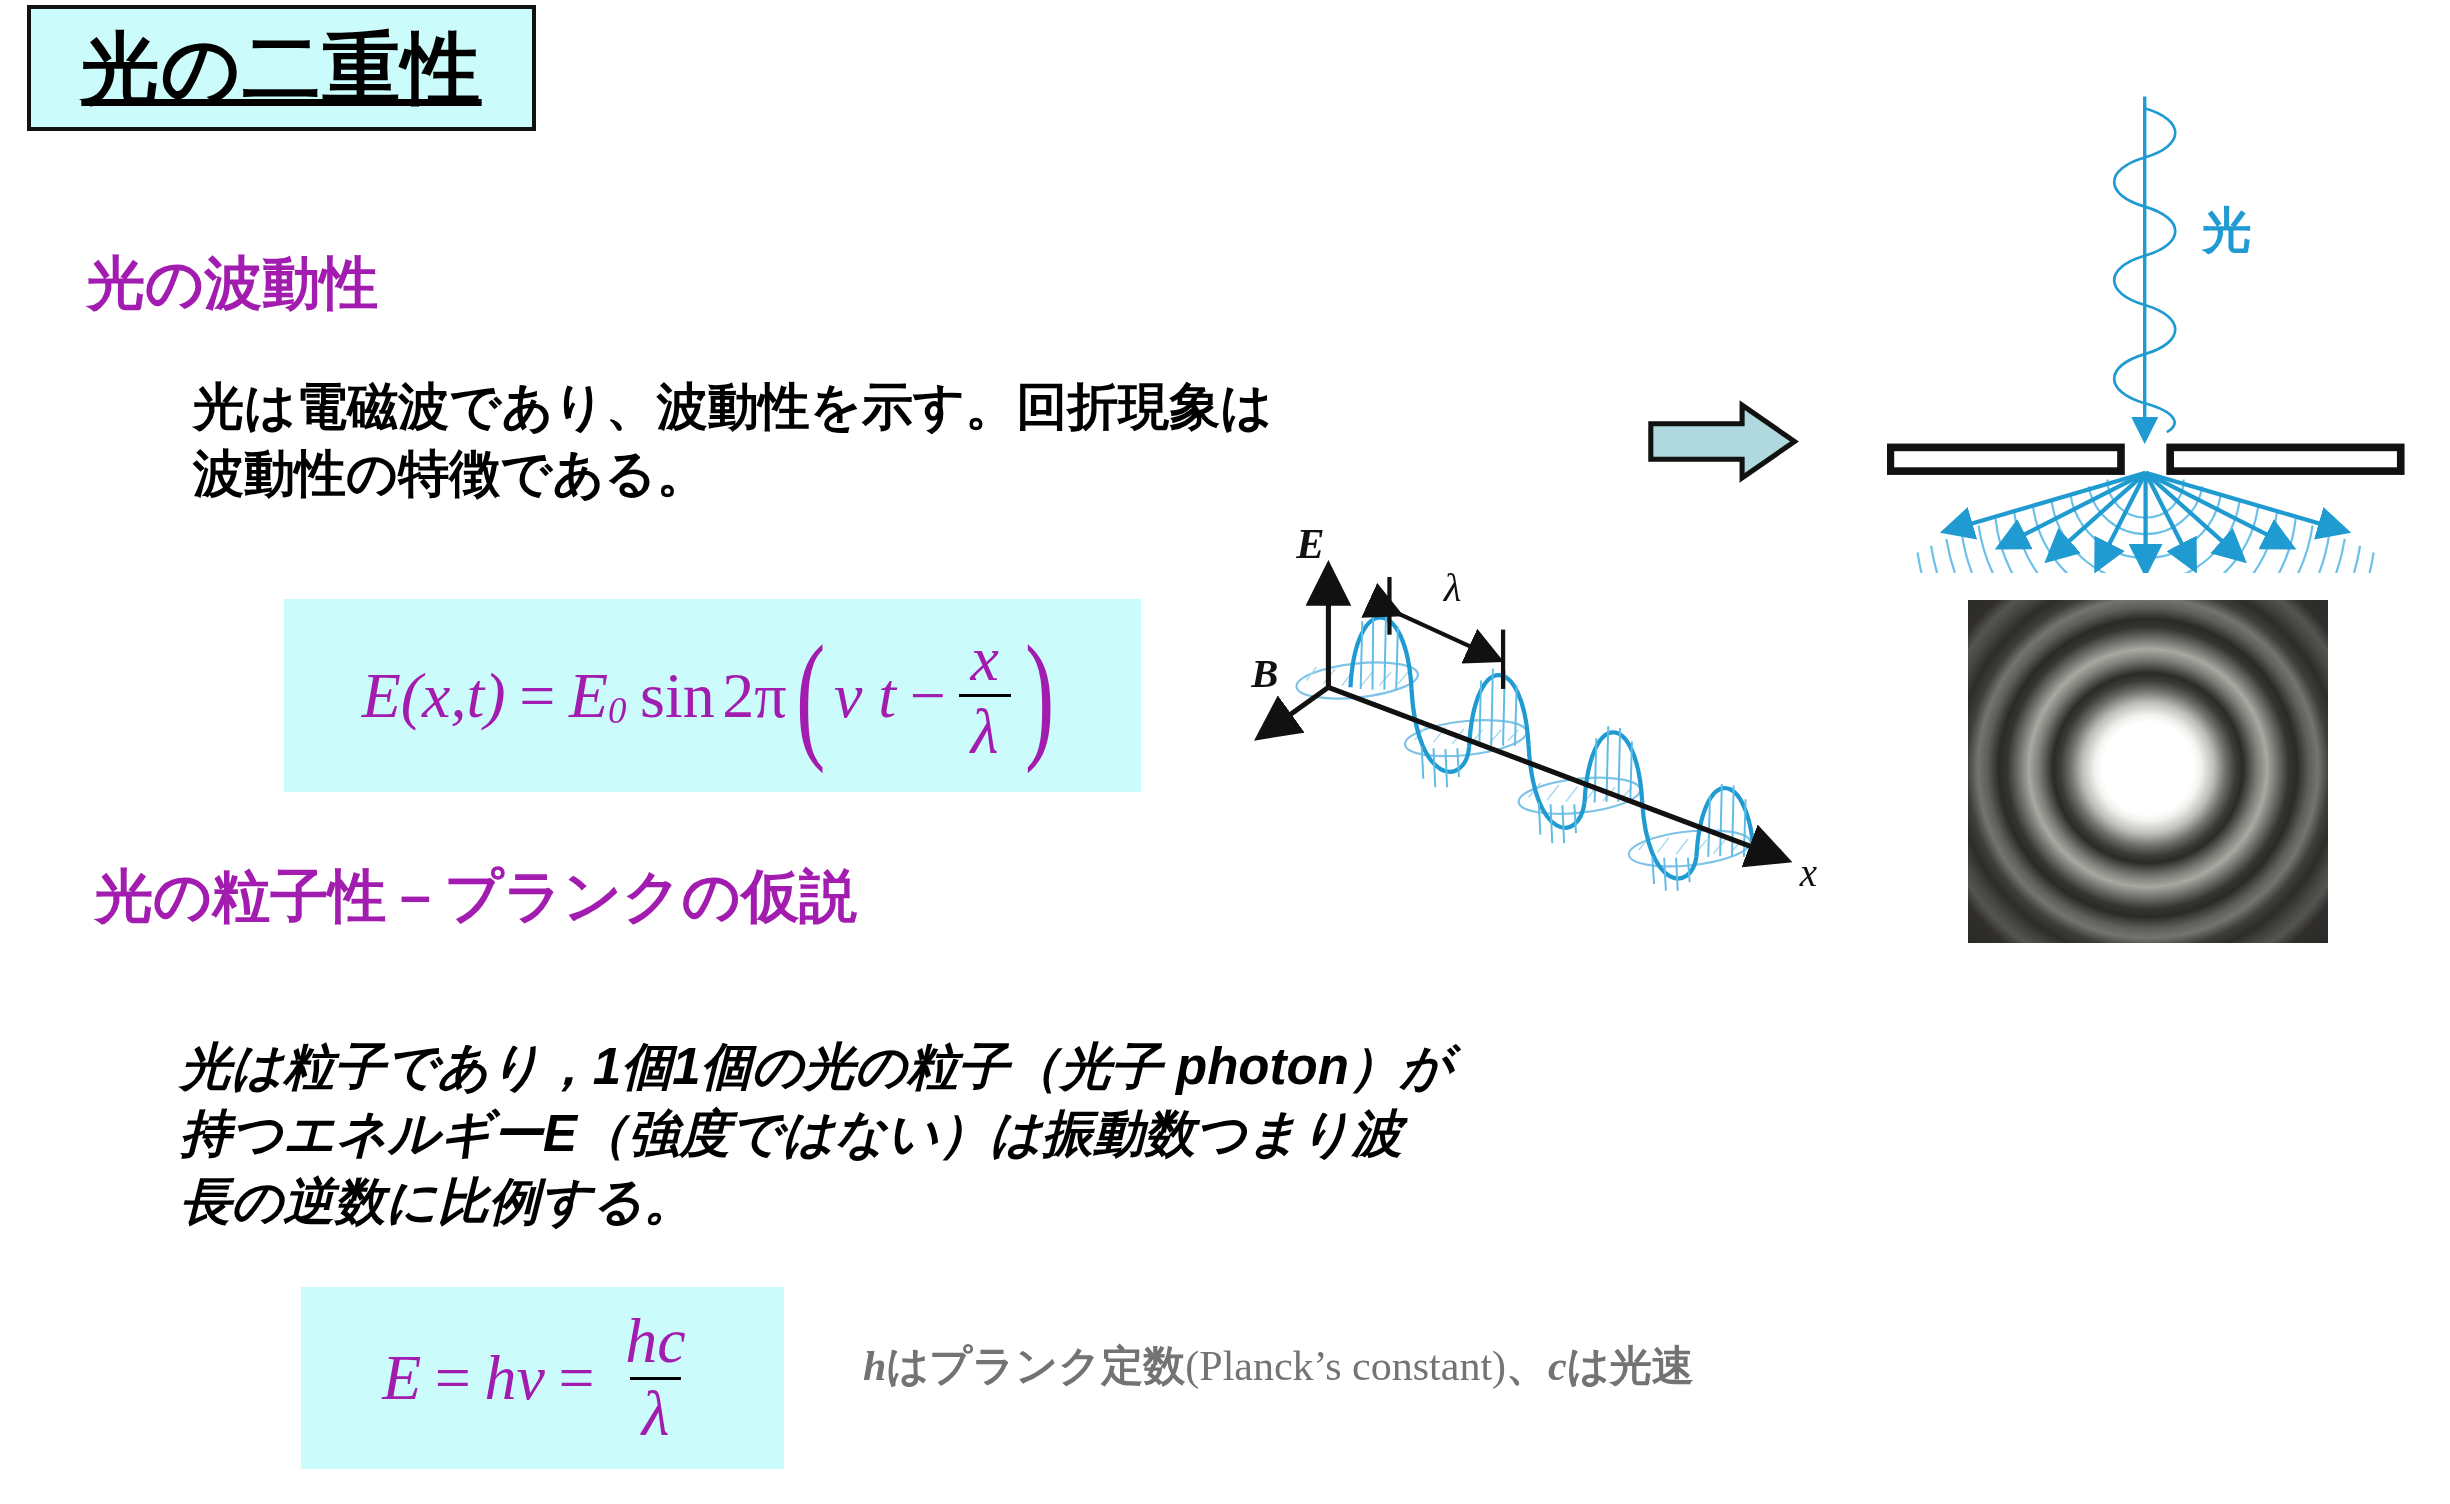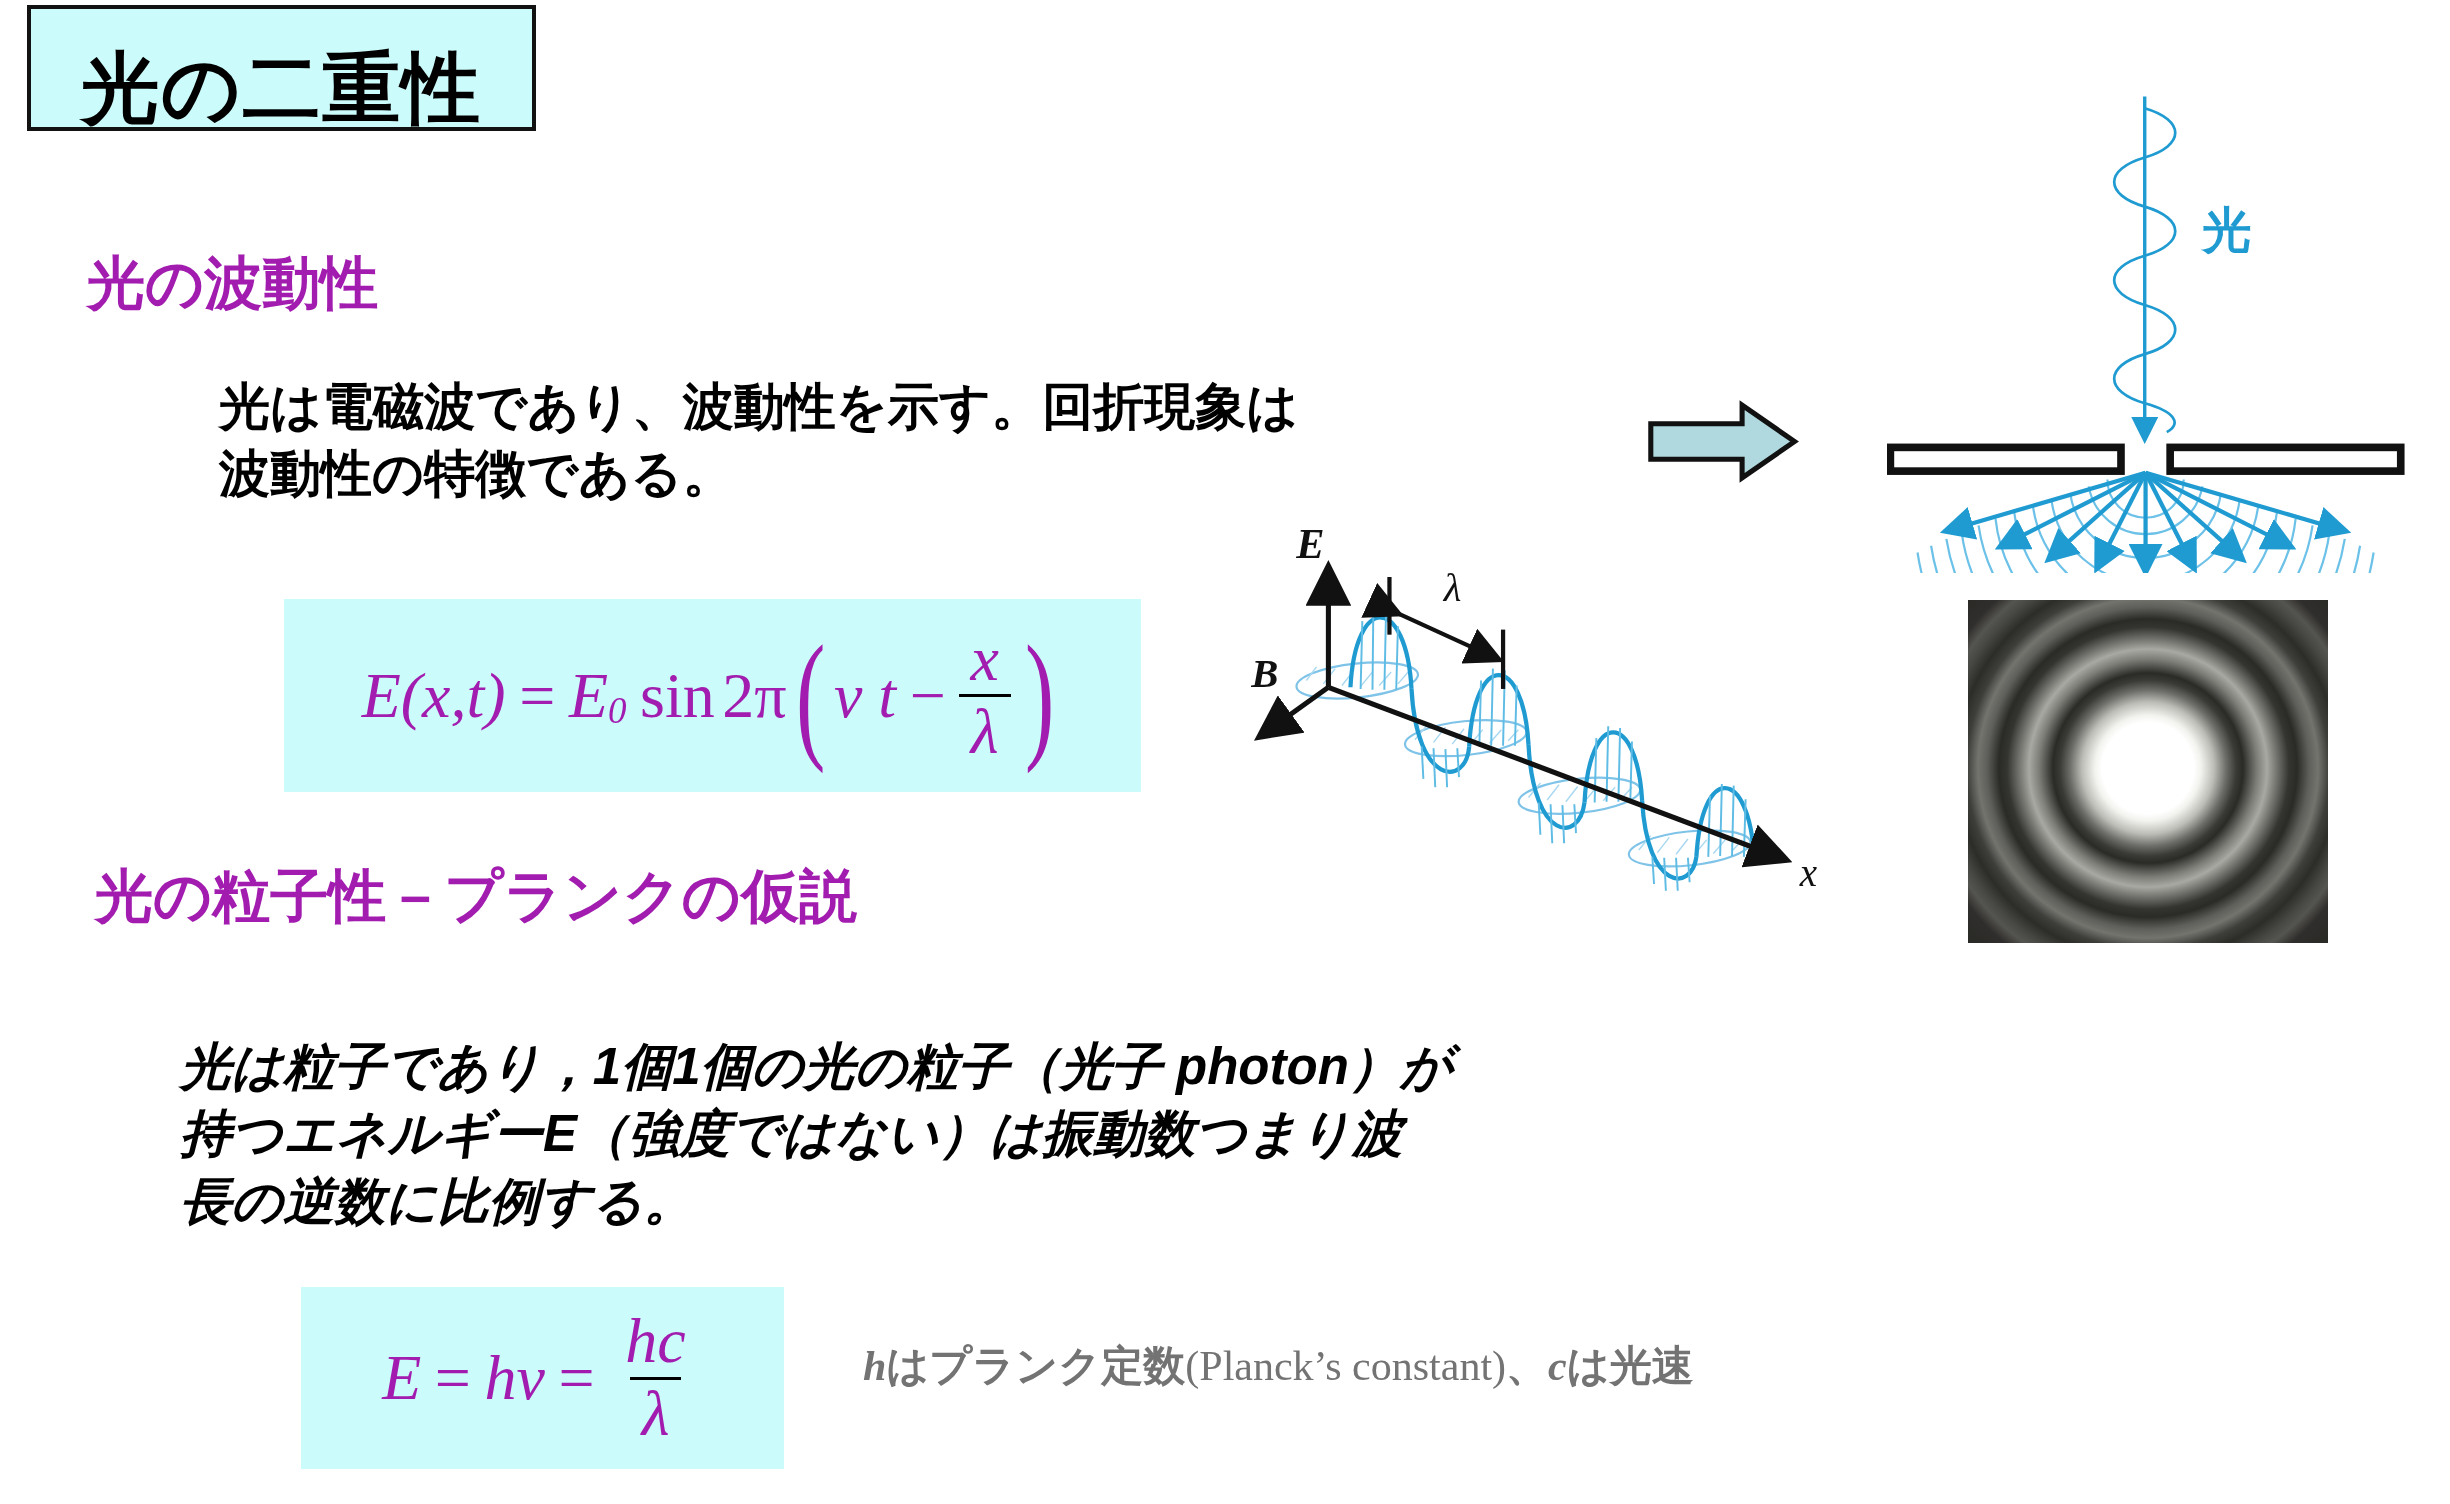--- a/index.html
+++ b/index.html
@@ -19,22 +19,23 @@
   #slide-title-box {
     position: absolute;
     left: 27px;
     top: 5.1px;
     width: 509px;
     height: 126px;
     background: #CCFBFB;
     border: 4.2px solid #121212;
     box-sizing: border-box;
     display: flex;
-    align-items: flex-end;
+    align-items: center;
     justify-content: center;
+    text-decoration: underline;
   }
   #slide-title-text {
     font-size: 78px;
     font-weight: 700;
     color: #000000;
     line-height: 1;
     letter-spacing: 1.7px;
     white-space: nowrap;
   }
 
@@ -52,21 +53,21 @@
 
   
   .body-text {
     position: absolute;
     color: #000000;
     font-weight: 700;
     font-size: 51px;
     line-height: 1.32;
     white-space: pre-line;
   }
-  #para-wave { left: 193px; top: 373px; width: 1442px; margin-left: 26px; }
+  #para-wave { left: 193px; top: 373px; width: 1442px; }
   #para-particle { left: 180px; top: 1033px; width: 1696px; font-style: italic; }
 
   
   .formula-box {
     position: absolute;
     background: #CCFBFB;
     display: flex;
     align-items: center;
     justify-content: center;
     font-family: "Liberation Serif", "DejaVu Serif", serif;

